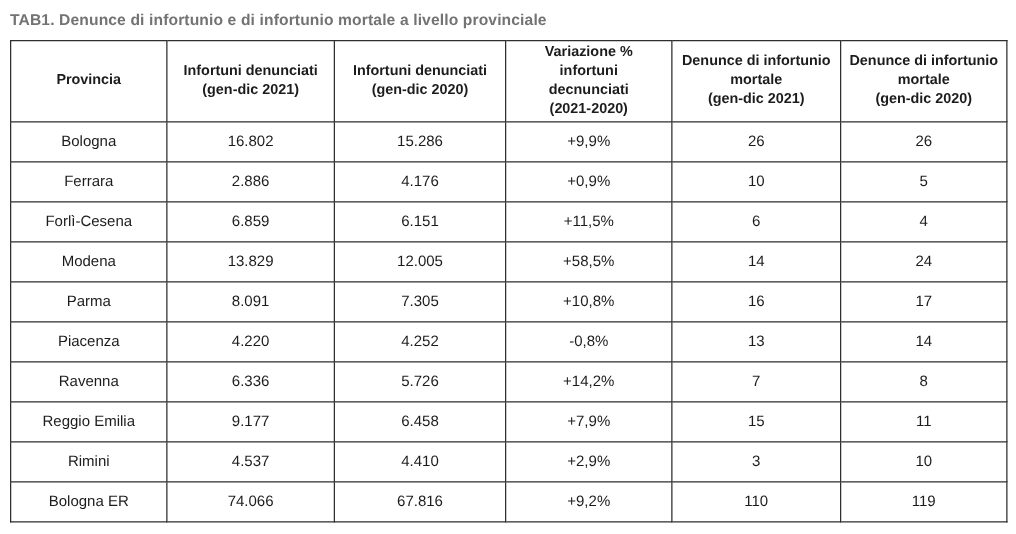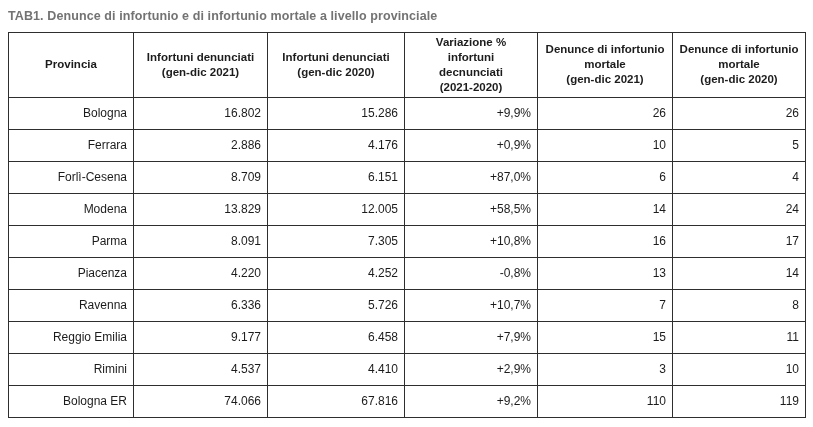--- a/index.html
+++ b/index.html
@@ -38,21 +38,20 @@
     font-weight: bold;
     white-space: pre-line;
     height: 53px;
     line-height: 1.3;
     padding: 2px 6px;
     font-size: 11.5px;
   }
   table.data-table td {
     height: 32px;
     padding: 2px 6px;
-    text-align: right;
   }
   col.c0 { width: 125px; }
   col.c1 { width: 134px; }
   col.c2 { width: 137px; }
   col.c3 { width: 133px; }
   col.c4 { width: 135px; }
   col.c5 { width: 133px; }
 </style>
 </head>
 <body>
@@ -98,23 +97,23 @@
         <tr>
           <td>Ferrara</td>
           <td>2.886</td>
           <td>4.176</td>
           <td>+0,9%</td>
           <td>10</td>
           <td>5</td>
         </tr>
         <tr>
           <td>Forlì-Cesena</td>
-          <td>8.709</td>
+          <td>6.859</td>
           <td>6.151</td>
-          <td>+87,0%</td>
+          <td>+11,5%</td>
           <td>6</td>
           <td>4</td>
         </tr>
         <tr>
           <td>Modena</td>
           <td>13.829</td>
           <td>12.005</td>
           <td>+58,5%</td>
           <td>14</td>
           <td>24</td>
@@ -132,21 +131,21 @@
           <td>4.220</td>
           <td>4.252</td>
           <td>-0,8%</td>
           <td>13</td>
           <td>14</td>
         </tr>
         <tr>
           <td>Ravenna</td>
           <td>6.336</td>
           <td>5.726</td>
-          <td>+10,7%</td>
+          <td>+14,2%</td>
           <td>7</td>
           <td>8</td>
         </tr>
         <tr>
           <td>Reggio Emilia</td>
           <td>9.177</td>
           <td>6.458</td>
           <td>+7,9%</td>
           <td>15</td>
           <td>11</td>

